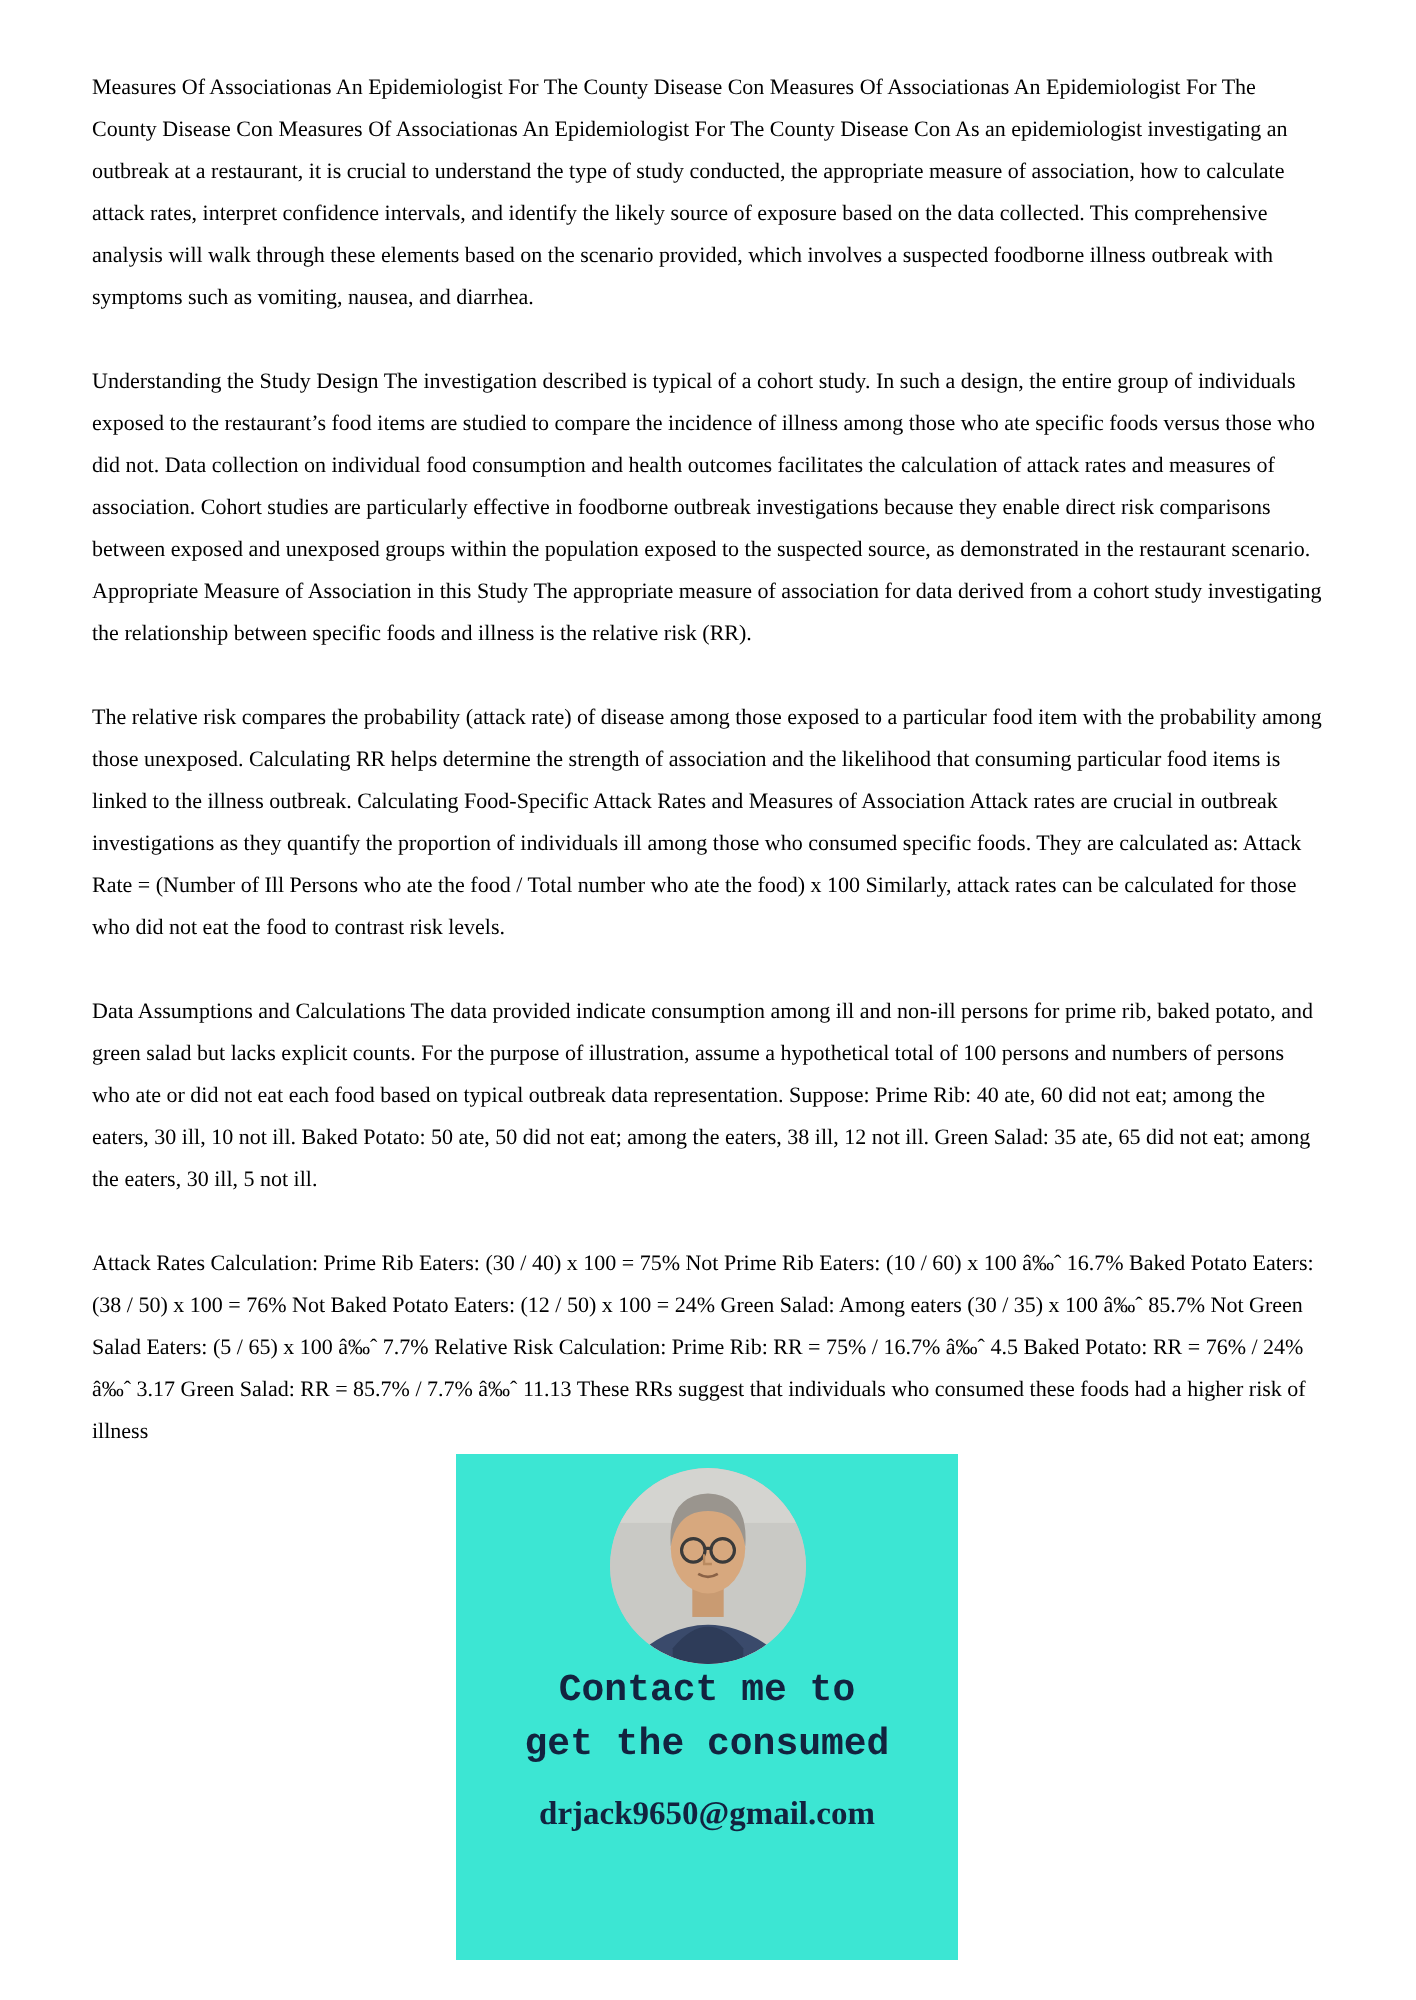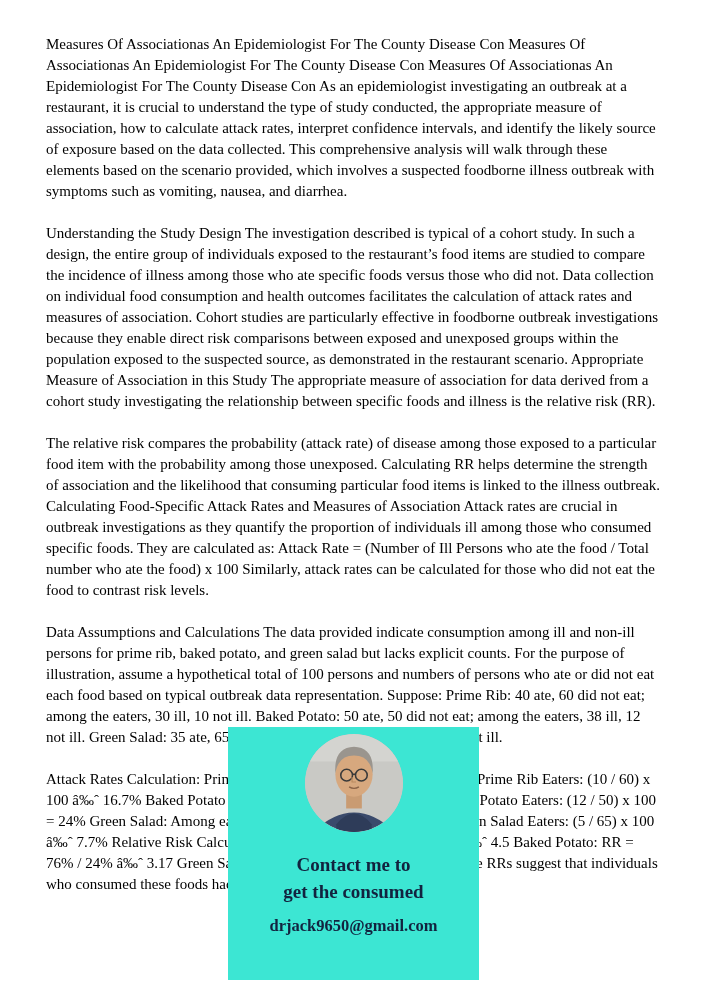--- a/index.html
+++ b/index.html
@@ -13,21 +13,21 @@
     position: relative;
     overflow: hidden;
     font-family: "Liberation Serif", serif;
   }
   .doc {
     position: absolute;
     top: 34px;
     left: 46px;
     right: 46px;
     color: #000000;
-    font-size: 15px;
+    font-size: 11px;
     line-height: 21px;
     text-align: left;
   }
   .doc p {
     margin: 0 0 21px 0;
   }
   .promo-overlay {
     position: absolute;
     left: 228px;
     top: 727px;
@@ -43,26 +43,25 @@
     overflow: hidden;
     margin: 7px auto 0 auto;
     background: #c9c9c5;
   }
   .avatar-wrap svg {
     display: block;
     width: 100%;
     height: 100%;
   }
   .contact-text {
-    font-family: Liberation Serif, serif;
+    font-family: Liberation Mono, monospace;
     font-weight: 700;
     color: #12233f;
     font-size: 19px;
     line-height: 27px;
-    margin-top: 19px;
   }
   .email-text {
     font-family: "Liberation Serif", serif;
     font-weight: 700;
     color: #12233f;
     font-size: 16.5px;
     margin-top: 11px;
   }
 </style>
 </head>

